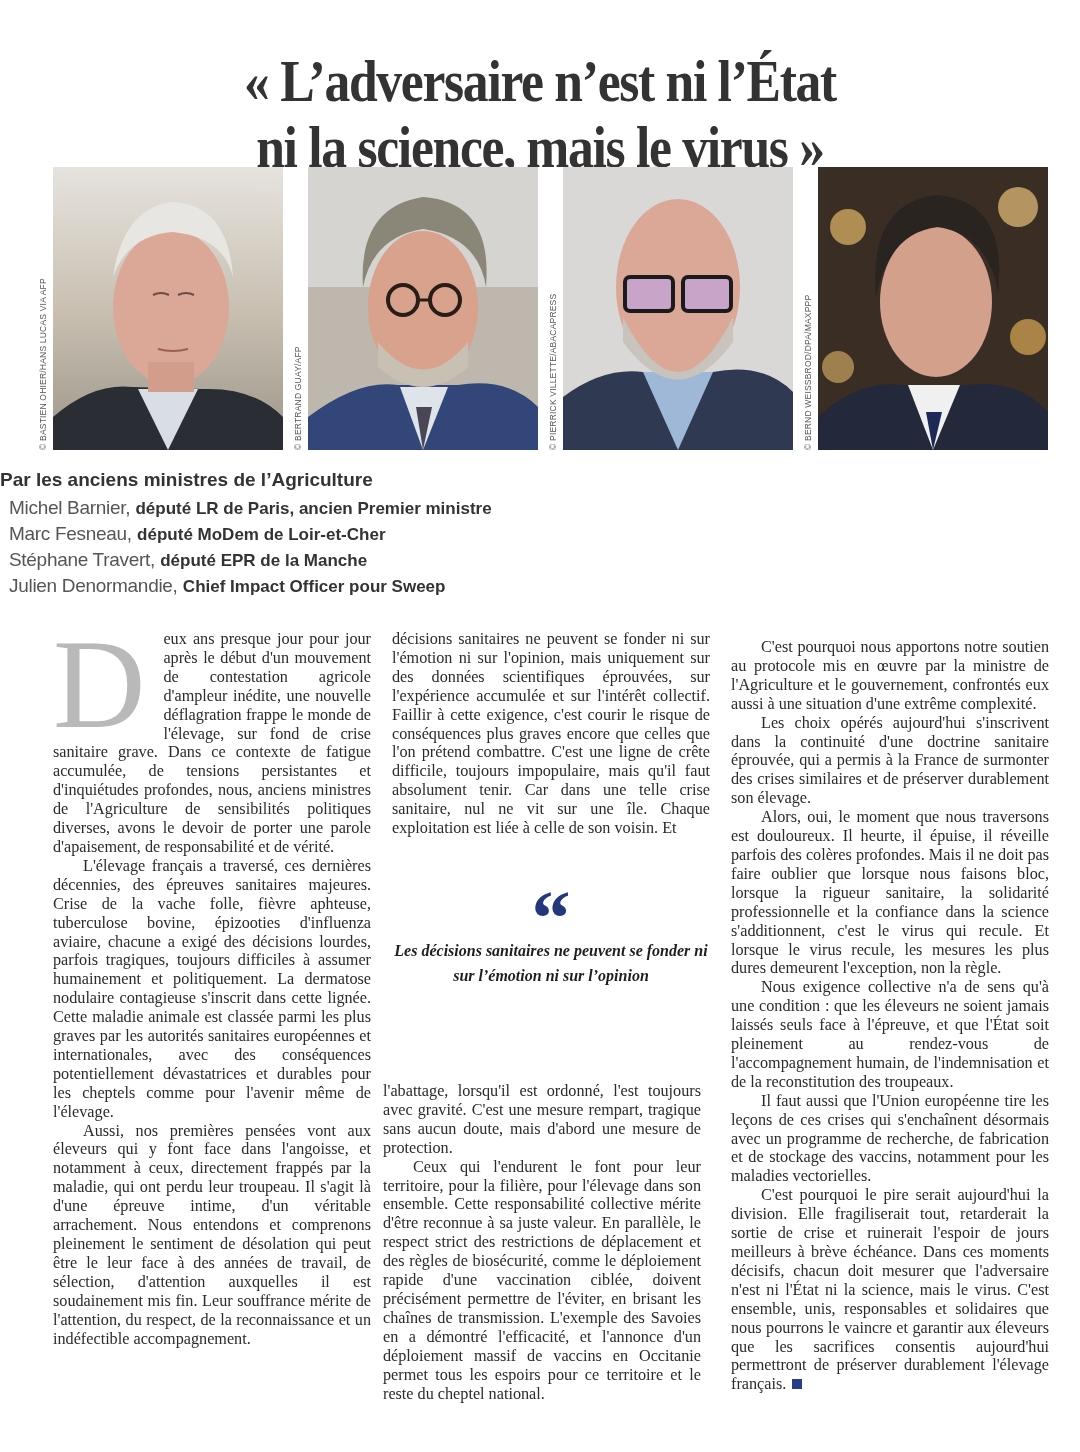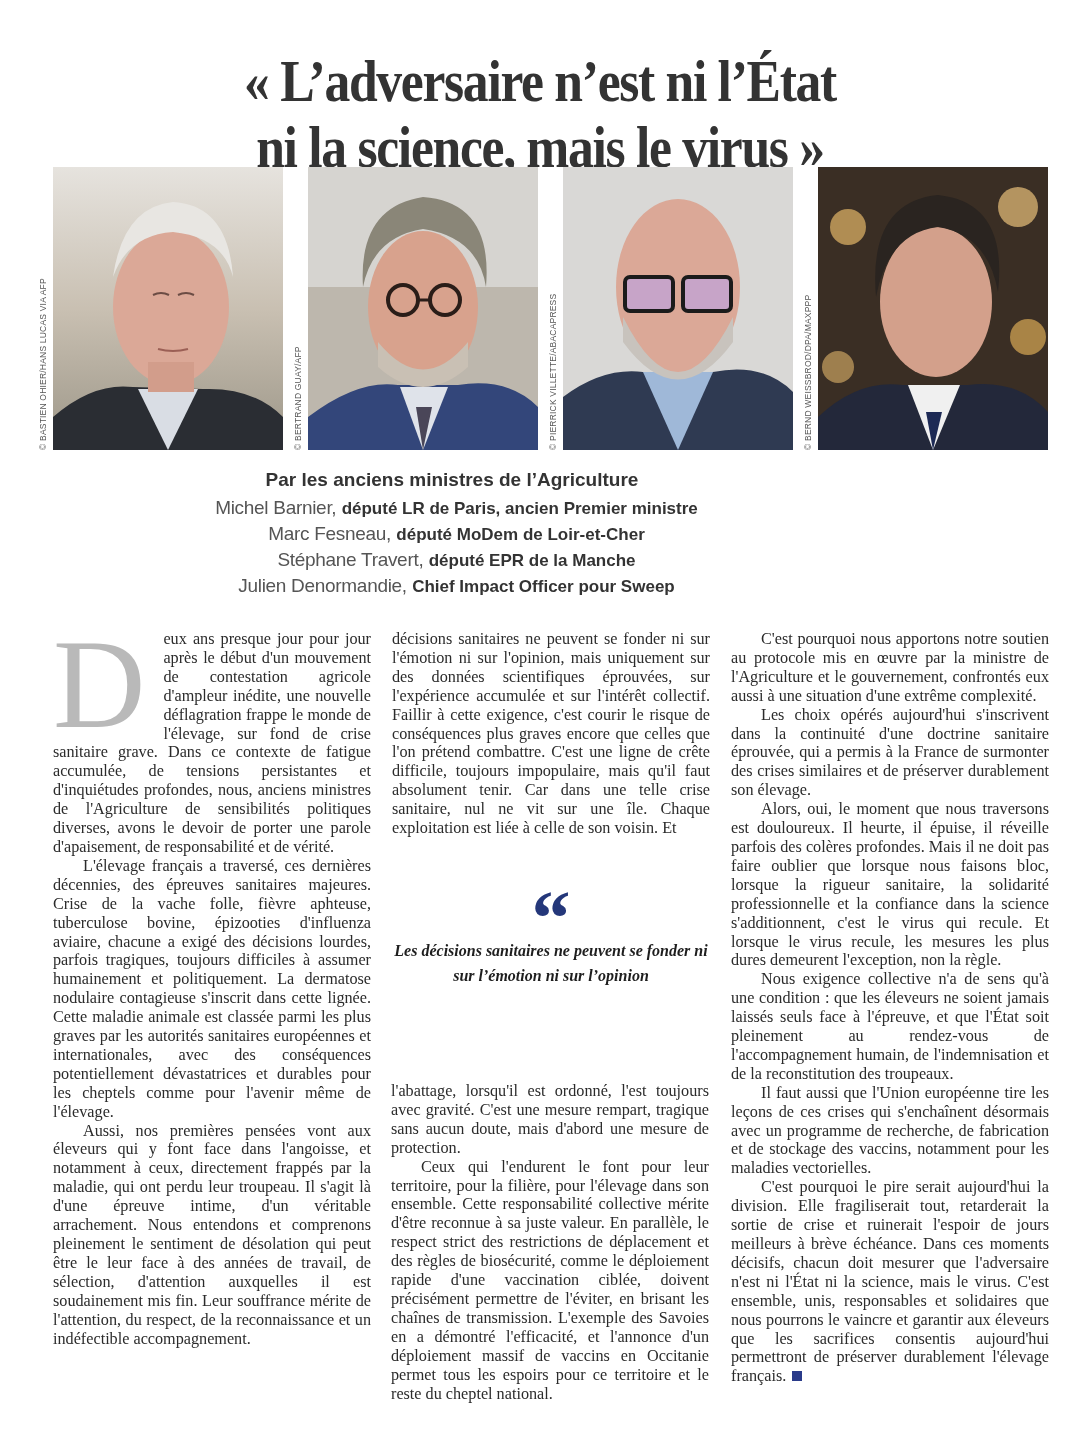--- a/index.html
+++ b/index.html
@@ -20,50 +20,50 @@
   }
   .credit span {
     position: absolute; left: 10px; bottom: 0; white-space: nowrap;
     transform: rotate(-90deg); transform-origin: left bottom;
     font-family: "Liberation Sans", "DejaVu Sans", sans-serif; font-size: 8.5px; color: #555;
     letter-spacing: 0.2px; margin-left: 8px;
   }
   .portrait { position: absolute; top: 0; left: 23px; width: 230px; height: 283px; overflow: hidden; }
   .portrait svg { display: block; width: 230px; height: 283px; }
 
-  .byline { position: absolute; top: 468px; left: 0; width: 904px; text-align: center;
+  .byline { position: absolute; top: 468px; left: 0; width: 904px; 
     font-family: "Liberation Sans", "DejaVu Sans", sans-serif; }
   .byline-title { font-size: 19px; font-weight: bold; color: #333; line-height: 24px; margin-bottom: 3px; }
   .byline-row { font-size: 19px; line-height: 25px; color: #333; padding-left: 9px; }
   .byline-row .name { font-weight: 300; color: #555; letter-spacing: -0.3px; }
   .byline-row .role { font-weight: bold; font-size: 17px; color: #333; }
 
   .columns { position: absolute; top: 630px; left: 53px; width: 1000px; }
   .col { position: absolute; top: 0; width: 318px;
     font-family: "Liberation Serif", "DejaVu Serif", serif; font-size: 16.2px; line-height: 18.9px;
     color: #2b2b2b; text-align: justify; hyphens: manual; }
   .col p { margin: 0; text-indent: 30px; }
   .col p.noindent { text-indent: 0; }
   .col1 { left: 0; }
   .col2 { left: 339px; }
-  .col3 { left: 678px; }
+  .col3 { left: 678px; margin-top: 8px; }
 
   .dropcap {
     float: left; font-family: "Liberation Serif", "DejaVu Serif", serif;
     font-size: 128px; line-height: 96px; color: #b9b9b9; margin: 2px 18px 0 0; height: 96px;
     padding-top: 4px;
   }
 
   .pullquote { position: absolute; left: 339px; top: 258px; width: 318px; text-align: center; }
   .quote-mark { font-family: "Liberation Serif", "DejaVu Serif", serif; font-size: 78px; line-height: 60px;
     color: #24377a; font-weight: bold; height: 44px; overflow: hidden; }
   .quote-text { font-family: "Liberation Serif", "DejaVu Serif", serif; font-style: italic; font-weight: bold;
     font-size: 16px; line-height: 25px; color: #1e1e1e; margin-top: 6px; }
 
-  .col2-bottom { position: absolute; left: 338px; top: 452px; width: 318px; }
+  .col2-bottom { position: absolute; left: 330px; top: 452px; width: 318px; }
 
   .end-mark { display: inline-block; width: 10px; height: 10px; background: #2a3b8a; margin-left: 6px; vertical-align: 0; }
 </style>
 </head>
 <body>
 
 <h1 class="headline">
   <span class="line">« L’adversaire n’est ni l’État</span>
   <span class="line">ni la science, mais le virus »</span>
 </h1>

